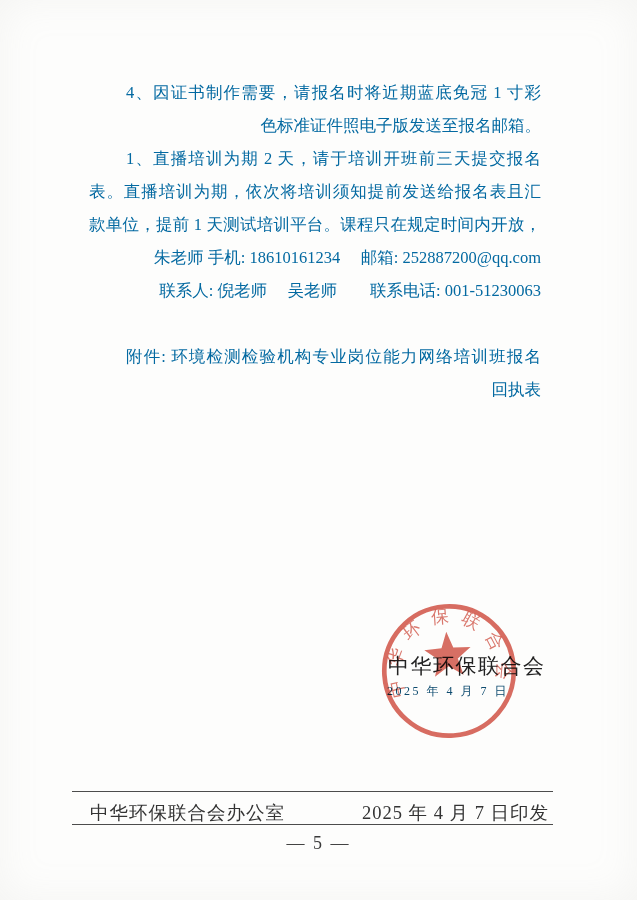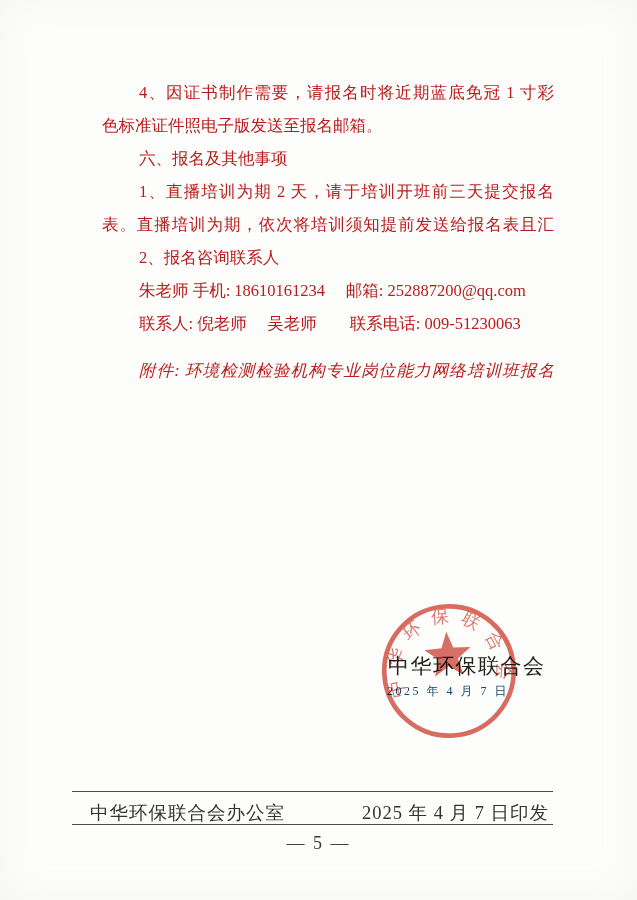--- a/index.html
+++ b/index.html
@@ -11,39 +11,39 @@
     overflow: hidden;
   }
   .page {
     position: absolute; inset: 0;
     background: #fdfdfc;
     box-shadow: inset 0 0 40px rgba(180,180,175,0.12);
   }
   
   .doc-body {
     position: absolute;
-    left: 102px; top: 76px;
+    left: 89px; top: 76px;
     width: 452px;
-    color: #b91c1c;
+    color: #0369a1;
     font-size: 16.5px;
   }
   .doc-line {
     height: 33px;
     line-height: 33px;
     overflow: hidden;
     white-space: nowrap;
-    text-align: left;
+    text-align: right;
   }
   .doc-line.stretch {
     white-space: normal;
     text-align: justify;
     text-align-last: justify;
   }
   .doc-line.indent { padding-left: 37px; }
-  .doc-line.gap { margin-top: 14px; font-style: italic; }
+  .doc-line.gap { margin-top: 33px; }
 
   
   .seal-wrap {
     position: absolute;
     left: 374px; top: 596px;
     width: 150px; height: 150px;
     z-index: 3;
     mix-blend-mode: multiply;
     opacity: 0.88;
     transform: rotate(-4deg);
@@ -99,27 +99,27 @@
 </style>
 </head>
 <body>
 
 <div class="page">
 
   <div class="doc-body">
 
   <div class="doc-line indent stretch">4、因证书制作需要，请报名时将近期蓝底免冠 1 寸彩</div>
       <div class="doc-line">色标准证件照电子版发送至报名邮箱。</div>
-      <div class="doc-line indent">六、报名及其他事项</div>
       <div class="doc-line indent stretch">1、直播培训为期 2 天，请于培训开班前三天提交报名</div>
       <div class="doc-line stretch">表。直播培训为期，依次将培训须知提前发送给报名表且汇</div>
-      <div class="doc-line indent">2、报名咨询联系人</div>
+      <div class="doc-line stretch">款单位，提前 1 天测试培训平台。课程只在规定时间内开放，</div>
       <div class="doc-line indent">朱老师 手机: 18610161234　 邮箱: 252887200@qq.com</div>
-      <div class="doc-line indent">联系人: 倪老师　 吴老师　　联系电话: 009-51230063</div>
+      <div class="doc-line indent">联系人: 倪老师　 吴老师　　联系电话: 001-51230063</div>
       <div class="doc-line indent stretch gap">附件: 环境检测检验机构专业岗位能力网络培训班报名</div>
+      <div class="doc-line">回执表</div>
     </div>
 
   <div class="sign-org">中华环保联合会</div>
   <div class="sign-date">2025 年 4 月 7 日</div>
 
   <div class="seal-wrap">
     <svg viewBox="0 0 160 160" xmlns="http://www.w3.org/2000/svg" aria-hidden="true">
       <circle cx="80" cy="80" r="69" fill="none" stroke="#cf4a3c" stroke-width="5" opacity="0.92"></circle>
       <polygon points="80,38 86.3,55.3 104.7,56 90.3,67.3 95.3,85 80,74.8 64.7,85 69.7,67.3 55.3,56 73.7,55.3" fill="#cf4a3c" opacity="0.9"></polygon>
       <defs>

